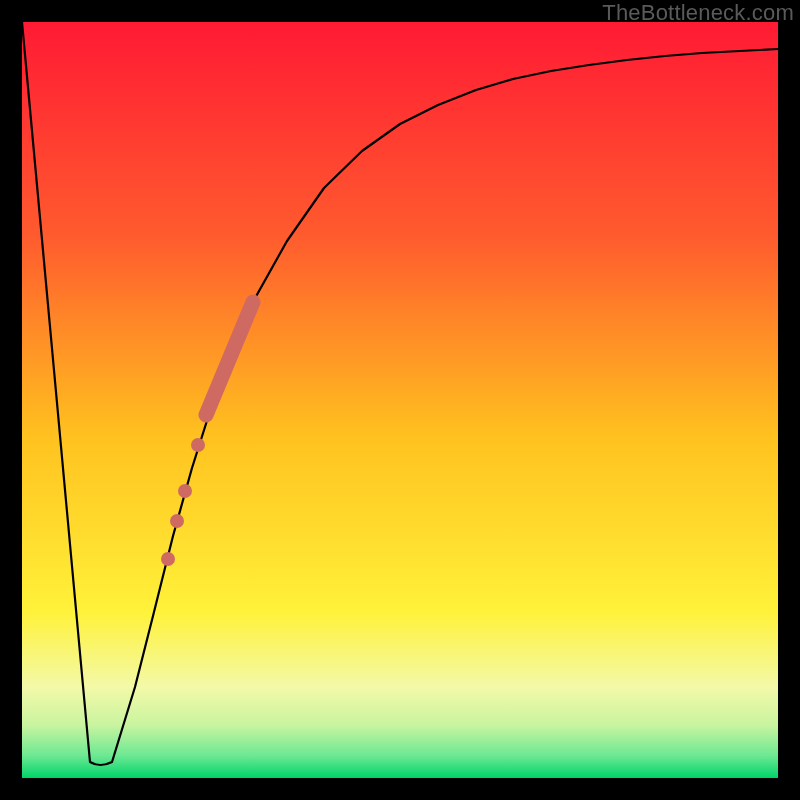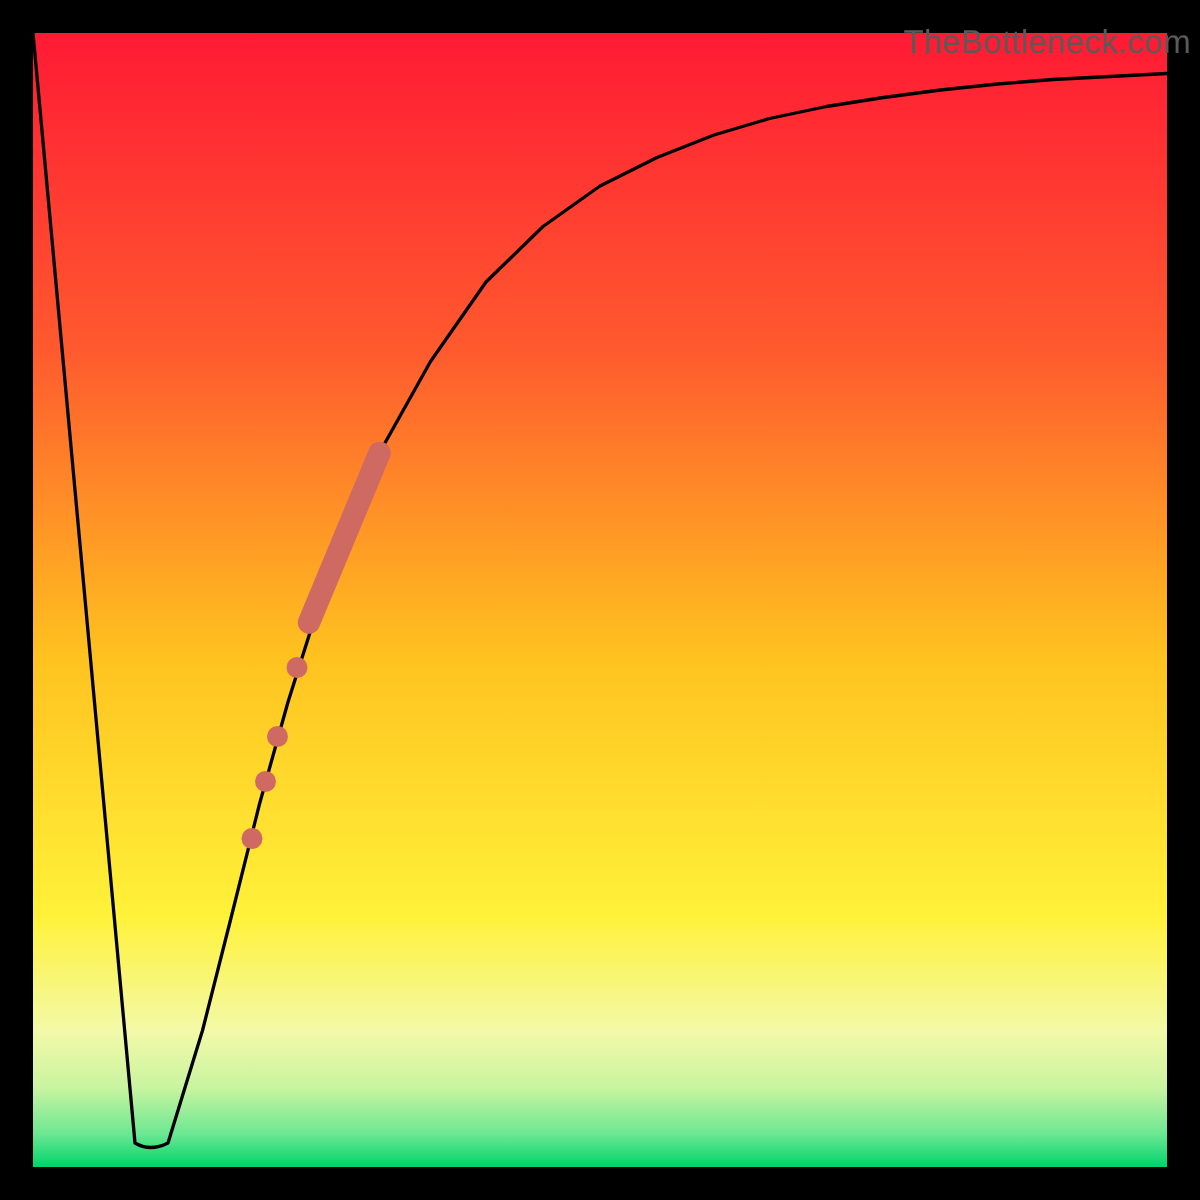--- a/index.html
+++ b/index.html
@@ -21,21 +21,21 @@
   .plot {
     position: absolute;
     left: 22px;
     top: 22px;
     width: 756px;
     height: 756px;
     overflow: hidden;
   }
   .attribution {
     position: absolute;
-    top: 15px;
+    top: 0;
     right: 6px;
     font-family: Arial, Helvetica, sans-serif;
     font-size: 22px;
     letter-spacing: 0.2px;
     color: #5a5a5a;
     user-select: none;
   }
   svg {
     display: block;
   }

